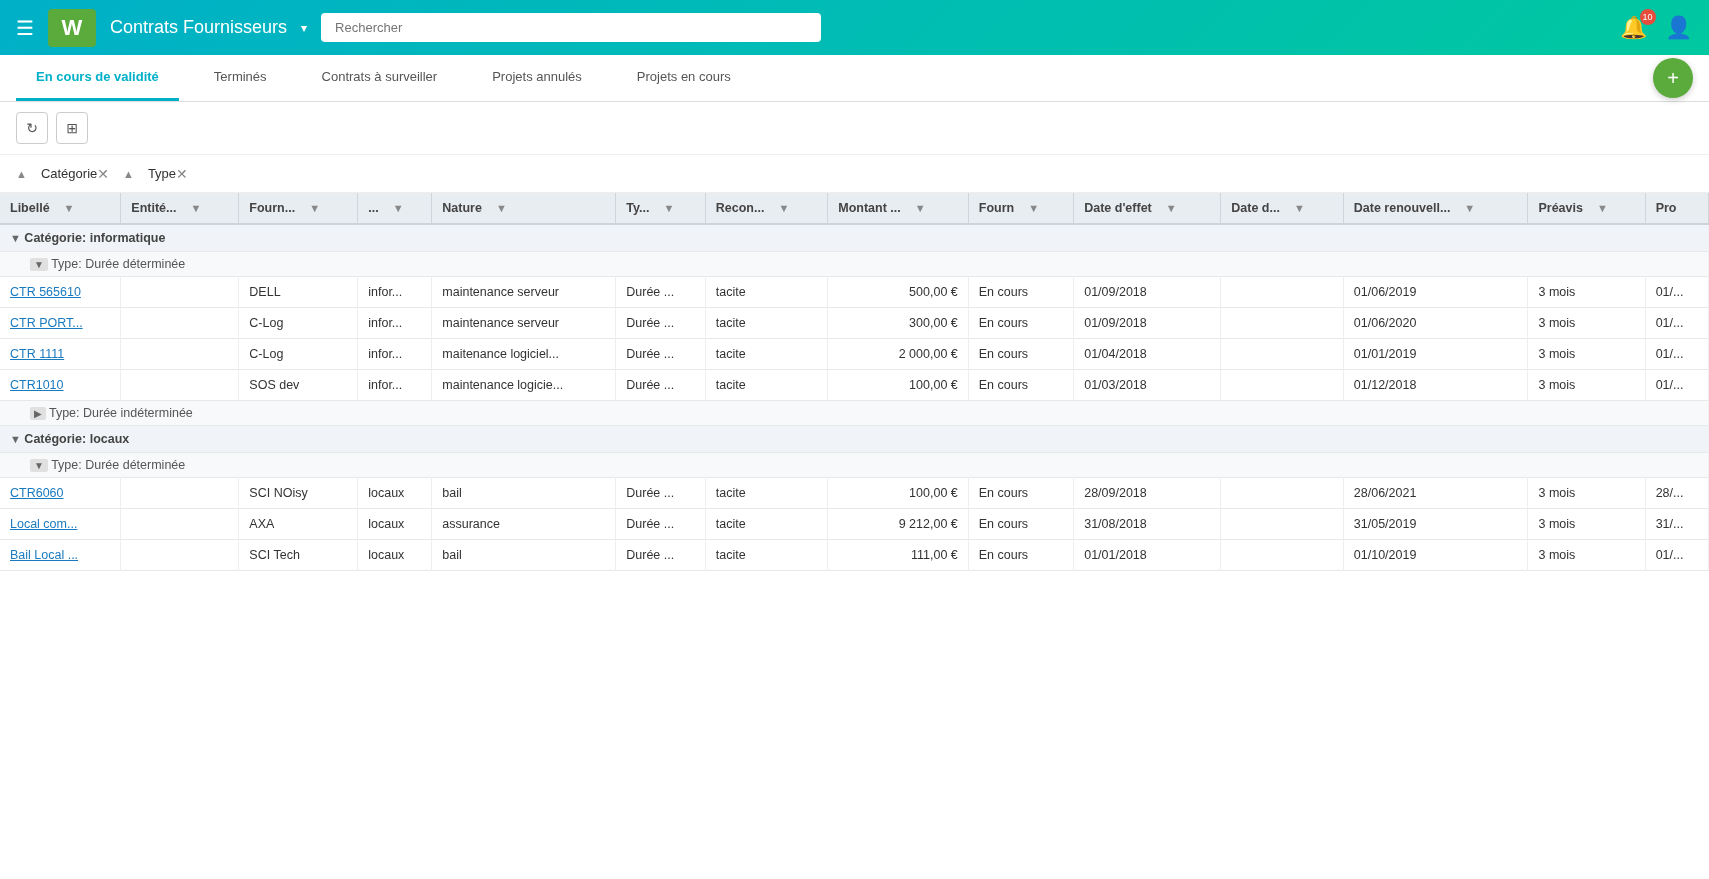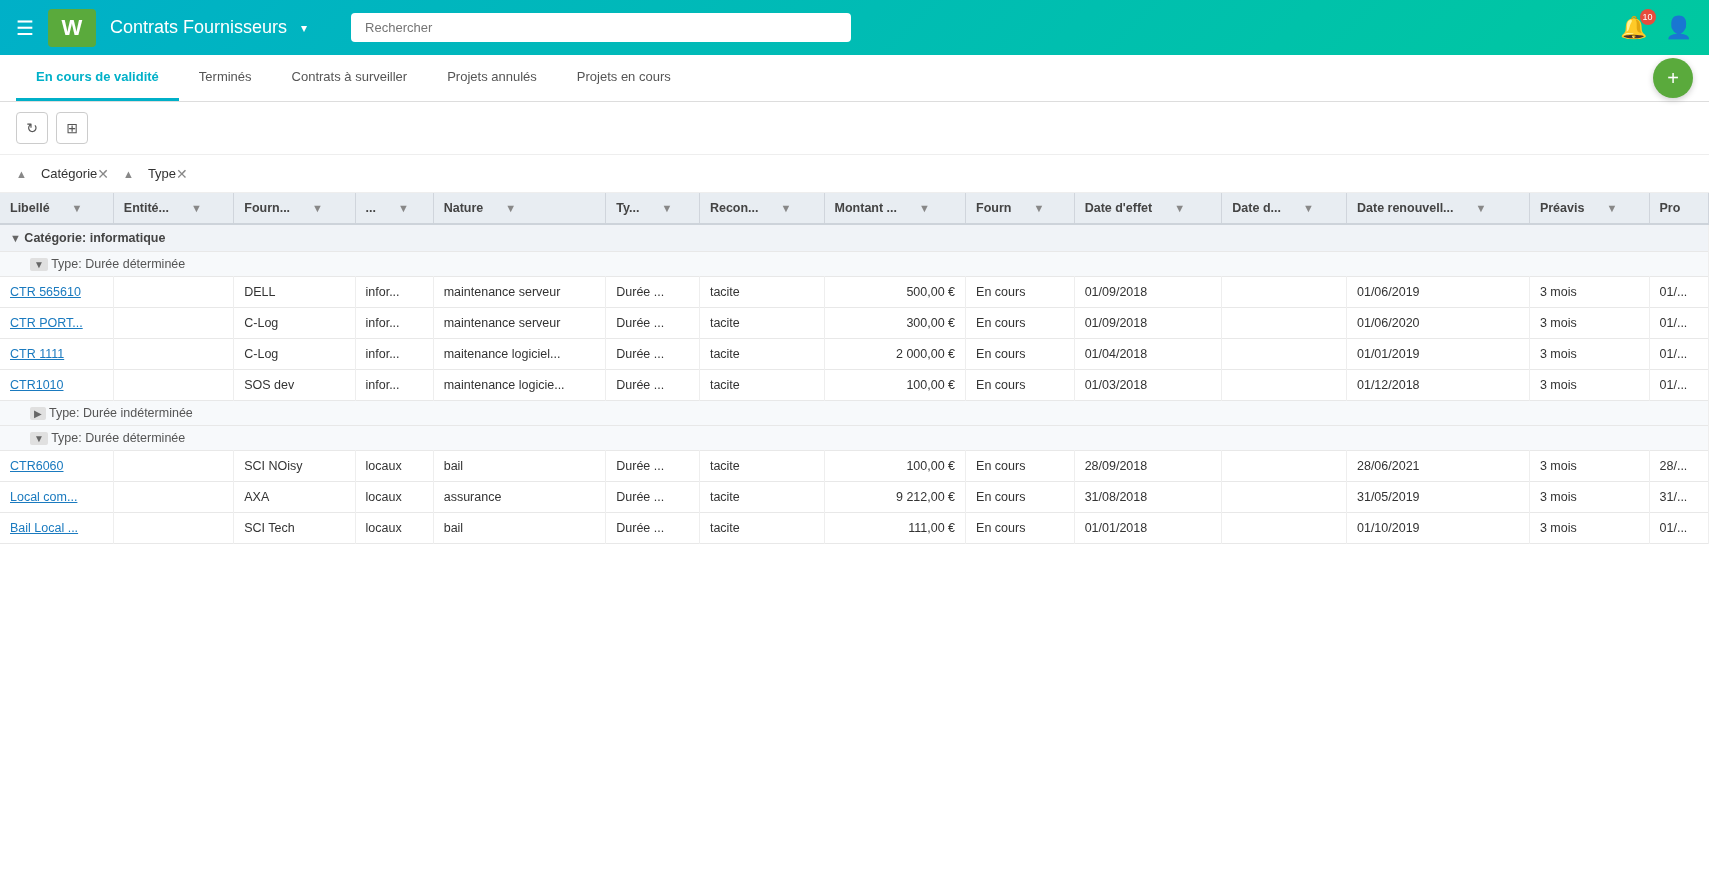--- a/index.html
+++ b/index.html
@@ -25,21 +25,20 @@
       border-radius: 4px;
     }
     .app-title {
       color: white;
       font-size: 18px;
       font-weight: 400;
       display: flex; align-items: center; gap: 14px;
     }
     .app-title .arrow { font-size: 12px; }
     .search-bar {
-      margin-left: 30px;
       flex: 1;
       max-width: 500px;
     }
     .search-bar input {
       width: 100%;
       padding: 7px 14px;
       border: none;
       border-radius: 4px;
       font-size: 13px;
       outline: none;
@@ -68,21 +67,21 @@
     }
     .user-icon { color: white; font-size: 22px; cursor: pointer; }
 
     
     .tabs {
       background: white;
       display: flex;
       align-items: center;
       border-bottom: 1px solid #ddd;
       padding: 0 16px;
-      gap: 0;
+      gap: 15px;
       position: relative;
     }
     .tab {
       padding: 14px 20px;
       font-size: 13px;
       color: #555;
       cursor: pointer;
       border-bottom: 3px solid transparent;
       white-space: nowrap;
     }
@@ -176,21 +175,21 @@
       font-weight: 600;
       color: #444;
       white-space: nowrap;
       border-right: 1px solid #d0d5dc;
       position: relative;
       user-select: none;
     }
     thead th .th-inner {
       display: flex;
       align-items: center;
-      gap: 22px;
+      gap: 14px;
     }
     .filter-icon { color: #888; font-size: 11px; cursor: pointer; }
 
     tbody tr { border-bottom: 1px solid #e8e8e8; }
 
     tbody td {
       padding: 8px 10px;
       color: #333;
       white-space: nowrap;
       border-right: 1px solid #eee;
@@ -428,20 +427,23 @@
           <td>En cours</td>
           <td>01/03/2018</td>
           <td></td>
           <td>01/12/2018</td>
           <td>3 mois</td>
           <td>01/...</td>
         </tr>
         <tr class="subgroup-row">
           <td colspan="14"><span class="toggle-icon" style="font-size:10px; background:#e0e0e0; padding:1px 4px; border-radius:2px;">▶</span> Type: Durée indéterminée</td>
         </tr>
+        <tr class="group-row">
+          <td colspan="14"><span class="toggle-icon">▼</span> Catégorie: locaux</td>
+        </tr>
         <tr class="subgroup-row">
           <td colspan="14"><span class="toggle-icon" style="font-size:10px; background:#e0e0e0; padding:1px 4px; border-radius:2px;">▼</span> Type: Durée déterminée</td>
         </tr>
         <tr>
           <td class="link-cell">CTR6060</td>
           <td></td>
           <td>SCI NOisy</td>
           <td>locaux</td>
           <td>bail</td>
           <td>Durée ...</td>

